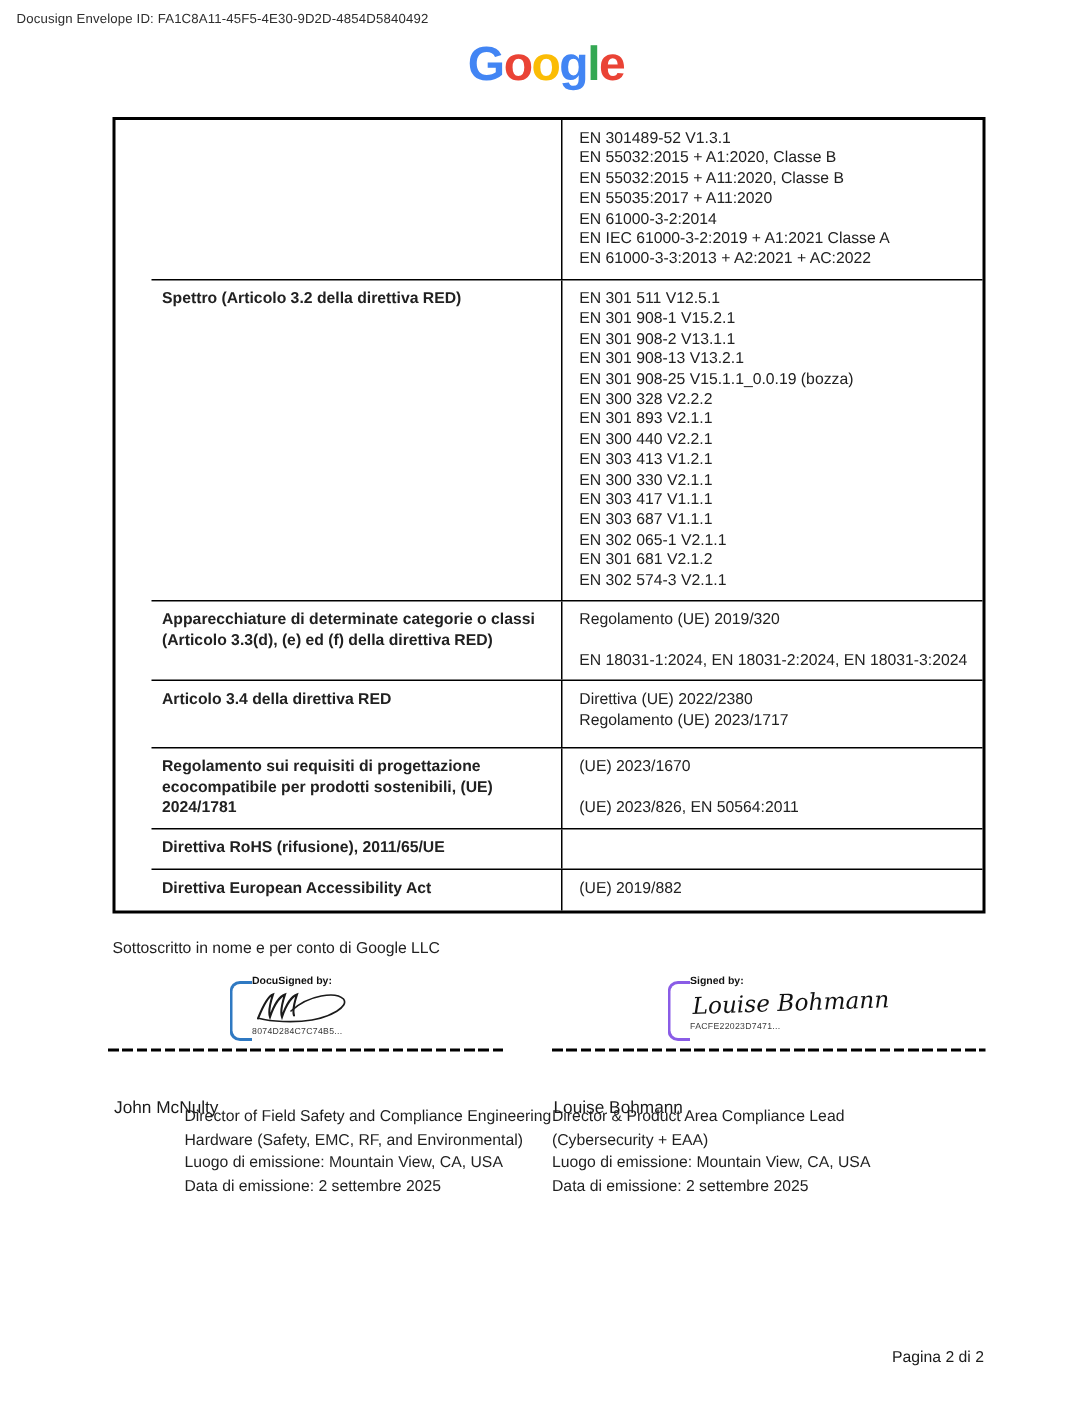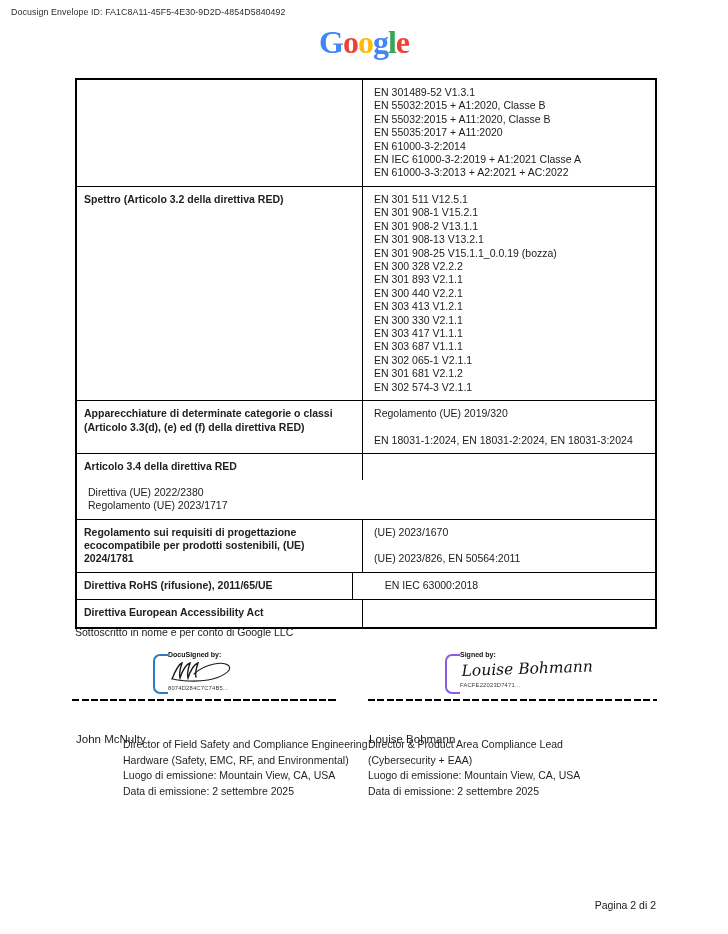--- a/index.html
+++ b/index.html
@@ -24,28 +24,28 @@
   .logo {
     position: absolute;
     top: 24px;
     left: 0;
     width: 100%;
     text-align: center;
     font-size: 32px;
     font-weight: 600;
     letter-spacing: -1px;
     line-height: 36px;
-    font-family: Liberation Serif, serif;
   }
   .doc-table {
     position: absolute;
     left: 75px;
     top: 78px;
     width: 582px;
     border: 2px solid #000;
+    padding-left: 24px;
   }
   .trow { display: flex; }
   .trow + .trow { border-top: 1.5px solid #000; }
   .cell {
     font-size: 10.5px;
     line-height: 13.4px;
     padding: 6px 8px 6px 7px;
     white-space: pre-line;
   }
   .cell.left {
@@ -54,21 +54,21 @@
     border-right: 1.5px solid #000;
     padding-right: 14px;
   }
   .cell.right {
     width: 50.5%;
     padding-left: 11px;
   }
   .r1 { min-height: 106px; }
   .r2 { min-height: 213px; }
   .r3 { min-height: 53px; }
-  .r4 { min-height: 45px; flex-direction: column; }
+  .r4 { min-height: 45px; }
   .r5 { min-height: 53px; }
   .r6 { min-height: 27px; gap: 21px; }
   .r7 { min-height: 28px; }
   .statement {
     position: absolute;
     left: 75px;
     top: 626px;
     font-size: 10.5px;
   }
   .stamp {
@@ -205,24 +205,24 @@
     <div class="trow r5">
       <div class="cell left">Regolamento sui requisiti di progettazione
 ecocompatibile per prodotti sostenibili, (UE)
 2024/1781</div>
       <div class="cell right">(UE) 2023/1670
 
 (UE) 2023/826, EN 50564:2011</div>
     </div>
     <div class="trow r6">
       <div class="cell left">Direttiva RoHS (rifusione), 2011/65/UE</div>
-      <div class="cell right">EN IEC 63000:2018</div>
     </div>
     <div class="trow r7">
       <div class="cell left">Direttiva European Accessibility Act</div>
+      <div class="cell right">(UE) 2019/882</div>
     </div>
   </div>
 
   <div class="statement">Sottoscritto in nome e per conto di Google LLC</div>
 
   <div class="stamp stamp-left">
     <div class="bracket bracket-blue"></div>
     <div class="stamp-body">
       <div class="stamp-label">DocuSigned by:</div>
       <svg class="scribble" width="72" height="24" viewBox="0 0 72 24">

